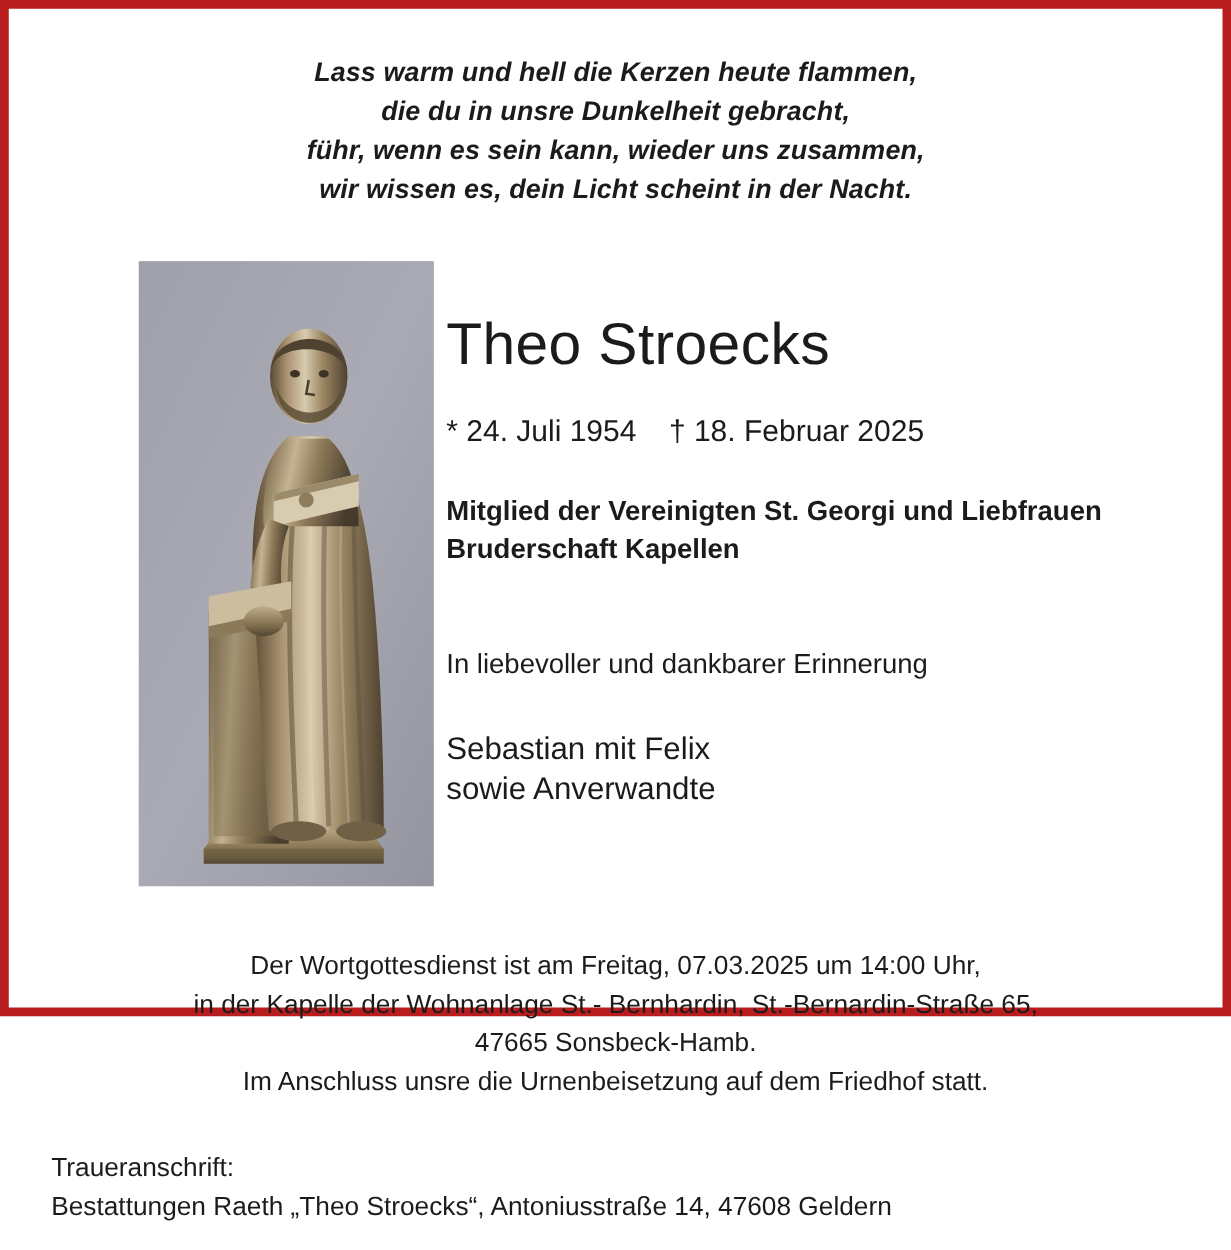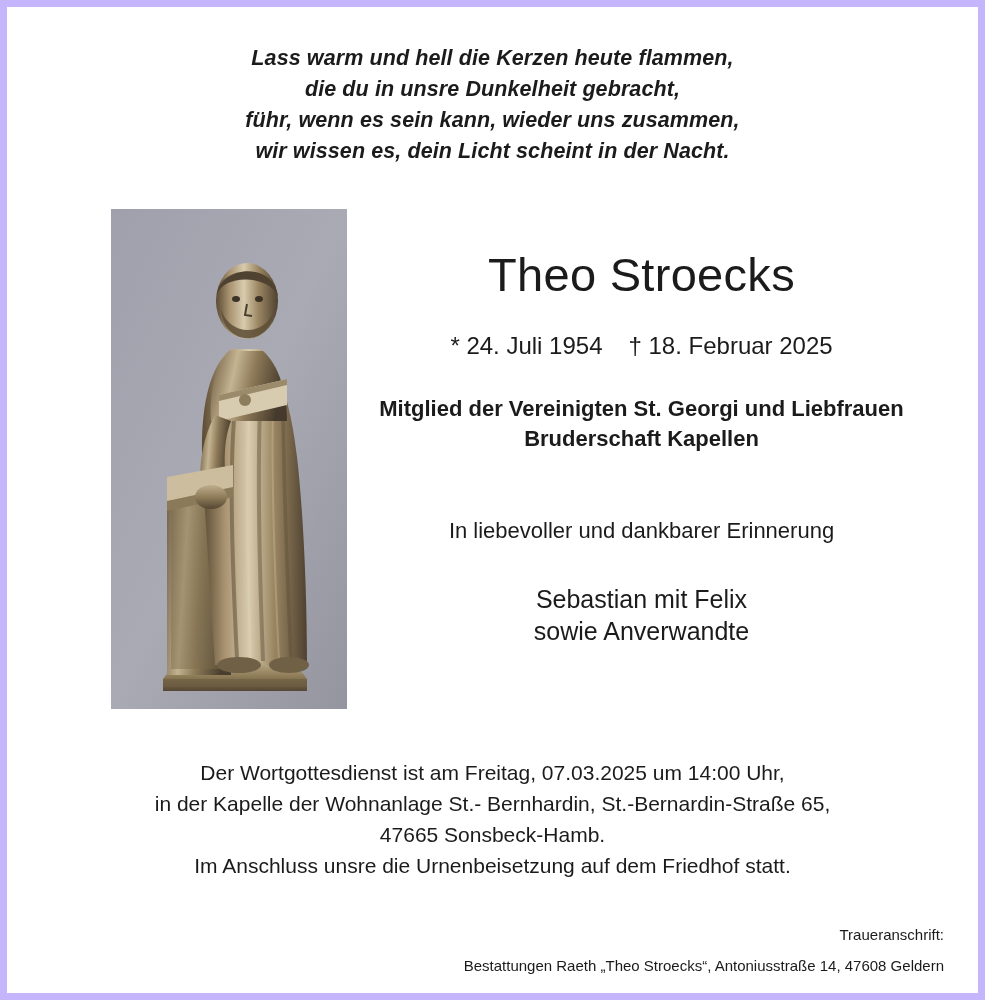--- a/index.html
+++ b/index.html
@@ -11,23 +11,23 @@
     width: 985px;
     height: 1000px;
     font-family: "Liberation Sans", sans-serif;
     color: #1b1b1b;
     overflow: hidden;
   }
   .card {
     position: relative;
     box-sizing: border-box;
     width: 985px;
-    height: 1000px;
+    height: 813px;
     background: #ffffff;
-    border: 7px solid #c4b5fd;
+    border: 7px solid #b91c1c;
     padding: 0;
   }
   .inner {
     box-sizing: border-box;
     width: 100%;
     height: 100%;
     padding: 26px 34px 20px 34px;
     display: flex;
     flex-direction: column;
   }
@@ -58,21 +58,21 @@
     height: 500px;
     flex: 0 0 236px;
     position: relative;
     overflow: hidden;
     background: linear-gradient(160deg, #9a9ba6 0%, #a6a7b1 40%, #9b9ca7 100%);
   }
   .portrait svg { display: block; width: 100%; height: 100%; }
 
   .bandtext {
     flex: 1 1 auto;
-    text-align: center;
+    text-align: left;
     padding-left: 10px;
     padding-right: 18px;
   }
   .name {
     font-size: 47px;
     line-height: 56px;
     font-weight: normal;
     color: #1b1b1b;
     margin-top: 38px;
     letter-spacing: 0.3px;
@@ -106,22 +106,22 @@
 
   
   .service {
     text-align: center;
     font-size: 21px;
     line-height: 31px;
     color: #1b1b1b;
     margin-top: 48px;
   }
   .mourning {
-    text-align: right;
-    font-size: 15px;
+    text-align: left;
+    font-size: 21px;
     line-height: 31px;
     color: #1b1b1b;
     margin-top: 38px;
   }
 </style>
 </head>
 <body>
 
 <div class="card">
   <div class="inner">

